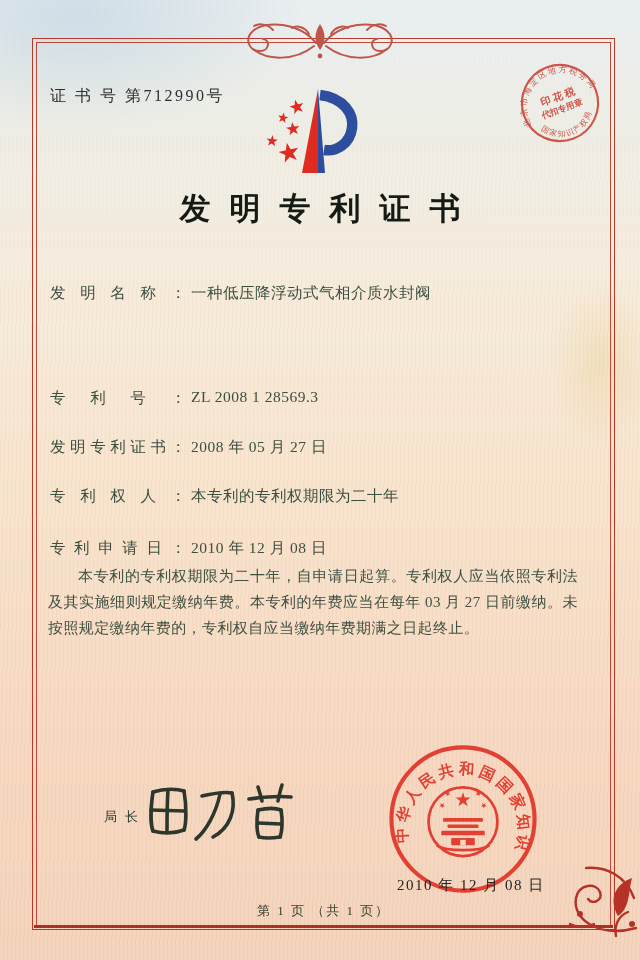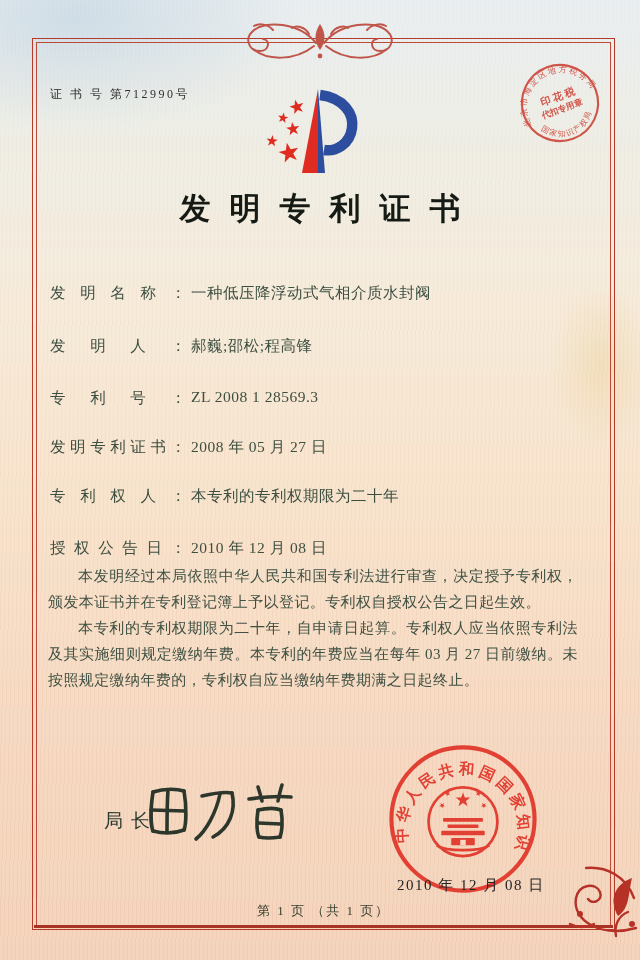--- a/index.html
+++ b/index.html
@@ -23,38 +23,38 @@
   }
   .frame::before{
     content:""; position:absolute; inset:3px; border:1px solid #bd4a36;
   }
   .frame-bottom{
     position:absolute; left:34px; top:925px; width:579px; height:3.4px; background:#a93226;
   }
   .orn-top{position:absolute; left:213px; top:16px;}
   .orn-corner{position:absolute; left:556px; top:858px;}
   .cert-no{
-    position:absolute; left:50px; top:86px; font-size:12px; letter-spacing:2.5px; color:#2e2e2e;
+    position:absolute; left:50px; top:86px; font-size:16px; letter-spacing:2.5px; color:#2e2e2e;
   }
   .logo{position:absolute; left:252px; top:84px;}
   .title{
     position:absolute; left:0; top:188px; width:640px; text-align:center;
     font-size:31px; font-weight:600; color:#151b14; letter-spacing:19px; text-indent:19px;
   }
   .fieldrow{position:absolute; left:50px; font-size:15.5px; color:#3d4f41; white-space:nowrap;}
   .fr1{top:283px;} .fr2{top:336px;} .fr3{top:388px;} .fr4{top:437px;} .fr5{top:486px;} .fr6{top:538px;}
   .lbl{display:inline-block; width:136px; text-align:justify; text-align-last:justify; vertical-align:top;}
   .val{margin-left:5px; letter-spacing:0.5px;}
   .bodytext{
     position:absolute; left:48px; top:563px; width:530px;
     font-size:15px; line-height:26px; color:#3f5143; text-align:justify; letter-spacing:0.4px;
   }
   .bodytext p{margin:0; text-indent:2em;}
   .sig-title{
-    position:absolute; left:104px; top:808px; font-size:19px; color:#2c3a2f; letter-spacing:8px;
+    position:absolute; left:104px; top:808px; font-size:13px; color:#2c3a2f; letter-spacing:8px;
   }
   .sig{position:absolute; left:145px; top:778px;}
   .seal-main{position:absolute; left:386px; top:742px; opacity:0.92;}
   .seal-date{
     position:absolute; left:397px; top:876px; font-size:15px; color:#262424; letter-spacing:1.5px; z-index:6;
   }
   .seal-tax{position:absolute; left:515px; top:58px; opacity:0.9;}
   .footer{
     position:absolute; left:0; top:902px; width:647px; text-align:center;
     font-size:13px; color:#37422f; letter-spacing:2px;
@@ -116,38 +116,34 @@
     <use href="#star5" transform="translate(41,45) rotate(-8) scale(0.7)" fill="#e02b20"></use>
     <use href="#star5" transform="translate(20,57) rotate(6) scale(0.6)" fill="#e02b20"></use>
     <use href="#star5" transform="translate(37,69) rotate(-12) scale(1.05)" fill="#e02b20"></use>
   </svg>
 
   <div class="title">发明专利证书</div>
 
   <div class="fieldrow fr1">
     <span class="lbl">发明名称：</span><span class="val">一种低压降浮动式气相介质水封阀</span>
   </div>
-  <div class="fieldrow fr2">
-    <span class="lbl">发明人：</span><span class="val">郝巍;邵松;程高锋</span>
-  </div>
   <div class="fieldrow fr3">
     <span class="lbl">专利号：</span><span class="val">ZL 2008 1 28569.3</span>
   </div>
   <div class="fieldrow fr4">
     <span class="lbl">发明专利证书：</span><span class="val">2008 年 05 月 27 日</span>
   </div>
   <div class="fieldrow fr5">
     <span class="lbl">专利权人：</span><span class="val">本专利的专利权期限为二十年</span>
   </div>
   <div class="fieldrow fr6">
-    <span class="lbl">授权公告日：</span><span class="val">2010 年 12 月 08 日</span>
+    <span class="lbl">专利申请日：</span><span class="val">2010 年 12 月 08 日</span>
   </div>
 
   <div class="bodytext">
-    <p>本发明经过本局依照中华人民共和国专利法进行审查，决定授予专利权，颁发本证书并在专利登记簿上予以登记。专利权自授权公告之日起生效。</p>
     <p>本专利的专利权期限为二十年，自申请日起算。专利权人应当依照专利法及其实施细则规定缴纳年费。本专利的年费应当在每年 03 月 27 日前缴纳。未按照规定缴纳年费的，专利权自应当缴纳年费期满之日起终止。</p>
   </div>
 
   <div class="sig-title">局长</div>
 
   <svg class="sig" width="150" height="66" viewBox="0 0 150 66">
     <title>田力普</title>
     <g stroke="#1c2a20" stroke-width="3.6" fill="none" stroke-linecap="round" opacity="0.92">
       <path d="M8,14 C5,34 6,48 8,53"></path>
       <path d="M8,14 C20,10 33,11 39,13"></path>

